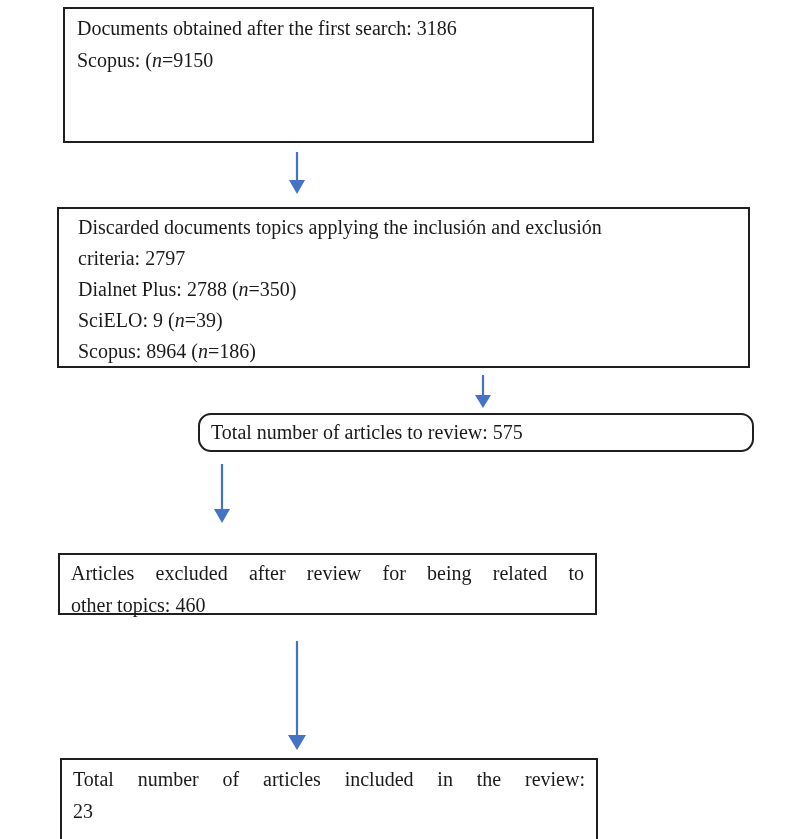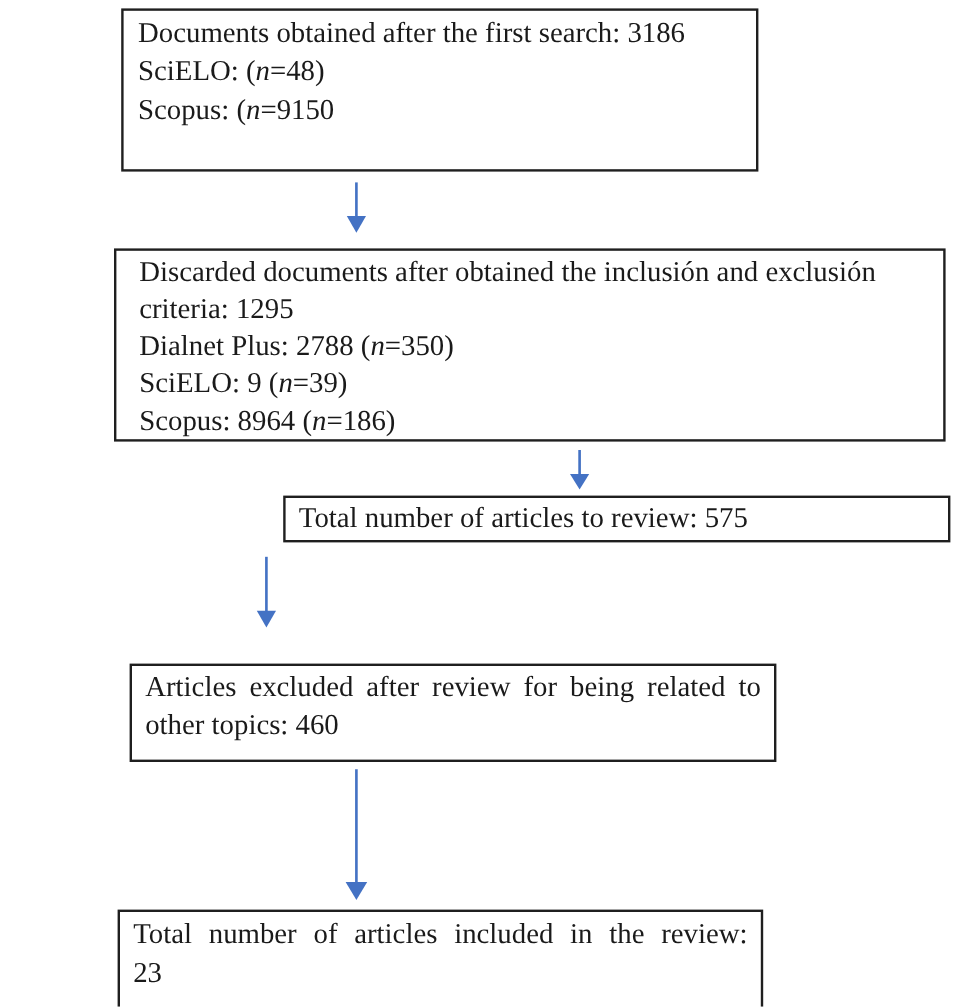--- a/index.html
+++ b/index.html
@@ -20,47 +20,47 @@
     background: var(--bg);
     font-family: "Liberation Serif", "DejaVu Serif", serif;
     color: var(--text-color);
     overflow: hidden;
   }
   .flow-box {
     position: absolute;
     border: 2px solid var(--border-color);
     background: var(--bg);
     box-sizing: border-box;
-    font-size: 24px;
-    margin-left: 38px;
+    font-size: 20px;
   }
   .flow-box .line {
     white-space: nowrap;
     overflow: visible;
   }
   .box-documents-obtained {
     left: 63px; top: 7px; width: 531px; height: 136px;
     padding: 3px 12px;
   }
   .box-documents-obtained .line { line-height: 32px; }
 
   .box-discarded-documents {
     left: 57px; top: 207px; width: 693px; height: 161px;
     padding: 3px 19px;
   }
   .box-discarded-documents .line { line-height: 31px; }
 
   .box-articles-to-review {
     left: 198px; top: 413px; width: 556px; height: 39px;
     padding: 0 11px;
+    border-radius: 13px;
   }
   .box-articles-to-review .line { line-height: 35px; }
 
   .box-articles-excluded {
-    left: 70px; top: 553px; width: 539px; height: 82px;
+    left: 58px; top: 553px; width: 539px; height: 62px;
     padding: 2px 11px;
   }
   .box-articles-excluded .line { line-height: 32px; }
   .box-articles-excluded .line:first-child {
     text-align: justify;
     text-align-last: justify;
   }
 
   .box-articles-included {
     left: 60px; top: 758px; width: 538px; height: 88px;
@@ -87,27 +87,26 @@
     stroke: none;
   }
 </style>
 </head>
 <body>
 
 <div class="canvas">
 
   <div class="flow-box box-documents-obtained">
       <div class="line">Documents obtained after the first search: 3186</div>
-      <div class="line">SciELO: (<i>n</i>=48)</div>
       <div class="line">Scopus: (<i>n</i>=9150</div>
     </div>
 
   <div class="flow-box box-discarded-documents">
-      <div class="line">Discarded documents after obtained the inclusión and exclusión</div>
-      <div class="line">criteria: 1295</div>
+      <div class="line">Discarded documents topics applying the inclusión and exclusión</div>
+      <div class="line">criteria: 2797</div>
       <div class="line">Dialnet Plus: 2788 (<i>n</i>=350)</div>
       <div class="line">SciELO: 9 (<i>n</i>=39)</div>
       <div class="line">Scopus: 8964 (<i>n</i>=186)</div>
     </div>
 
   <div class="flow-box box-articles-to-review">
       <div class="line">Total number of articles to review: 575</div>
     </div>
 
   <div class="flow-box box-articles-excluded">

